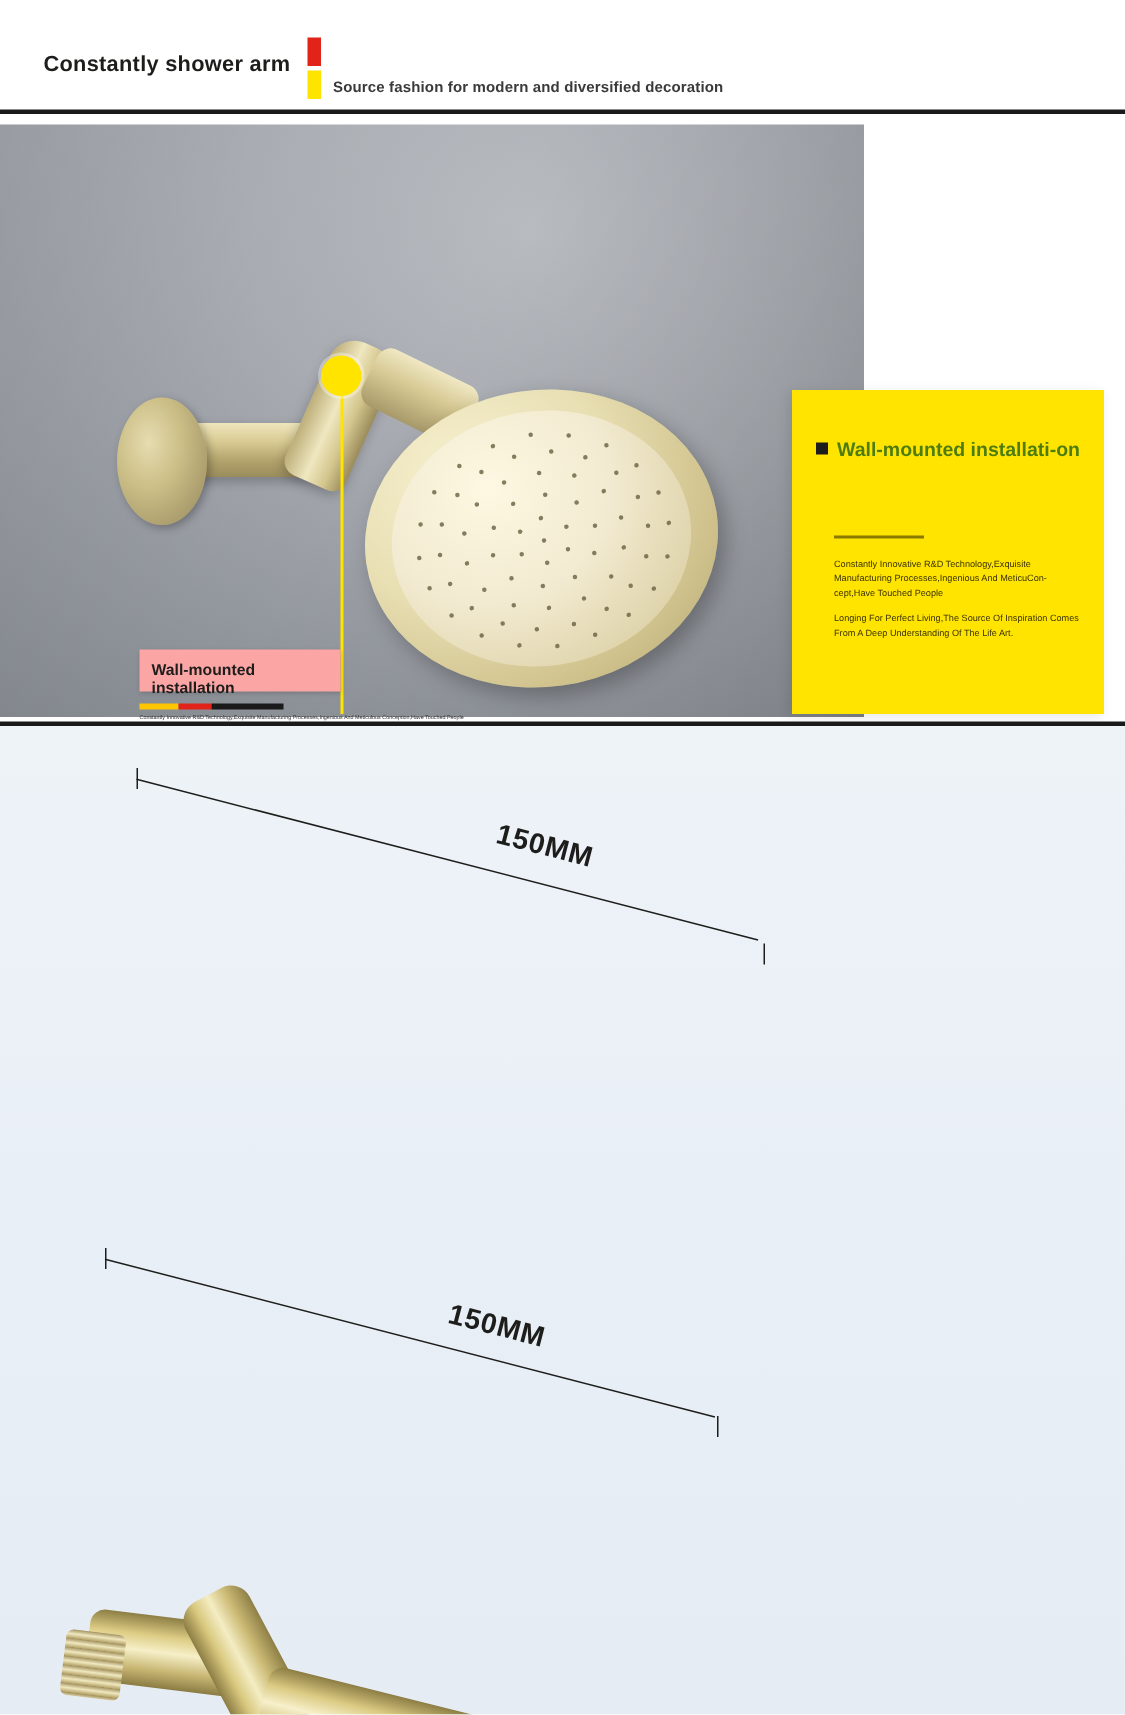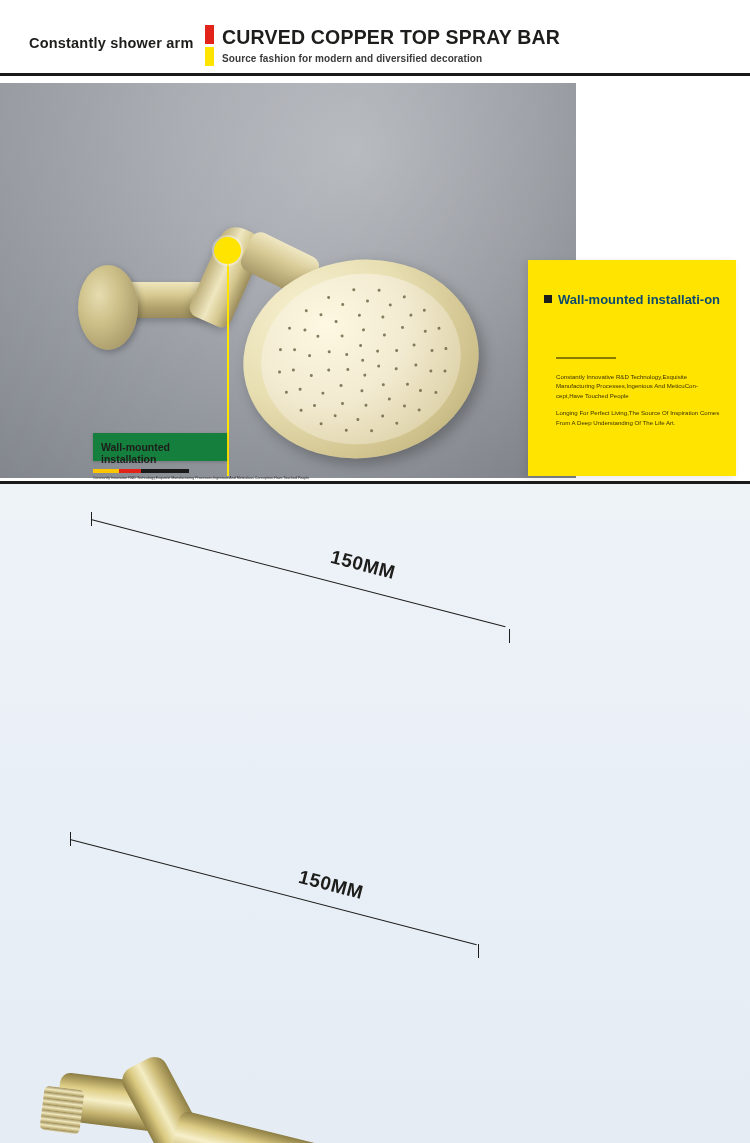--- a/index.html
+++ b/index.html
@@ -198,21 +198,21 @@
     z-index: 5;
   }
 
   
   .photo-label {
     position: absolute;
     left: 93px;
     top: 357px;
     width: 134px;
     height: 28px;
-    background: #15803d;
+    background: #fca5a5;
     z-index: 7;
     box-shadow: 0 1px 3px rgba(0,0,0,0.18);
   }
   .photo-label span {
     position: absolute;
     left: 8px;
     top: 8px;
     font-size: 10.5px;
     font-weight: bold;
     color: #1d1d1b;
@@ -253,21 +253,21 @@
     z-index: 8;
   }
   .yc-title {
     position: absolute;
     left: 16px;
     top: 30px;
     width: 180px;
     font-size: 13px;
     font-weight: bold;
     line-height: 19px;
-    color: #0c4a6e;
+    color: #4d7c0f;
   }
   .yc-square {
     display: inline-block;
     width: 8px;
     height: 8px;
     background: #1d1d1b;
     margin-right: 6px;
     vertical-align: 1px;
   }
   .yc-rule {
@@ -383,21 +383,20 @@
 </style>
 </head>
 <body>
 
 <div class="header">
   <div class="header-left">Constantly shower arm</div>
   <div class="header-bars">
     <div class="bar-red"></div>
     <div class="bar-yellow"></div>
   </div>
-  <div class="header-title">CURVED COPPER TOP SPRAY BAR</div>
   <div class="header-sub">Source fashion for modern and diversified decoration</div>
 </div>
 
 <div class="hero">
 
   <div class="hero-photo">
     <div class="flange"></div>
     <div class="arm-straight"></div>
     <div class="arm-elbow"></div>
     <div class="arm-neck"></div>

